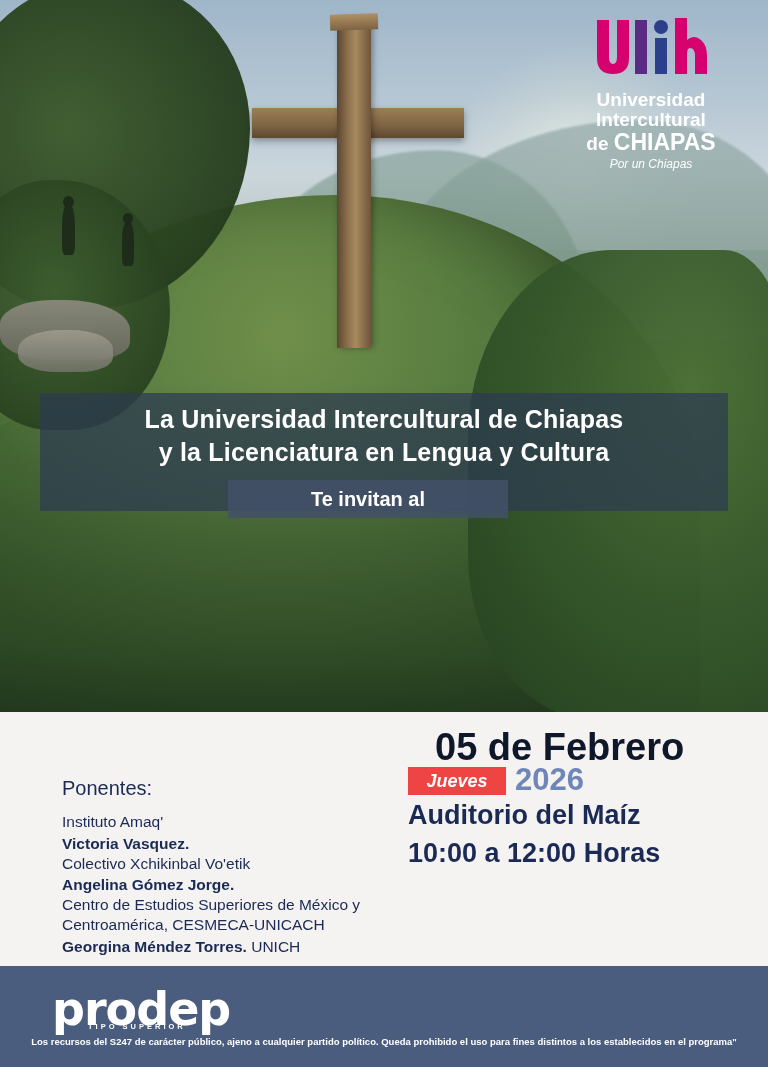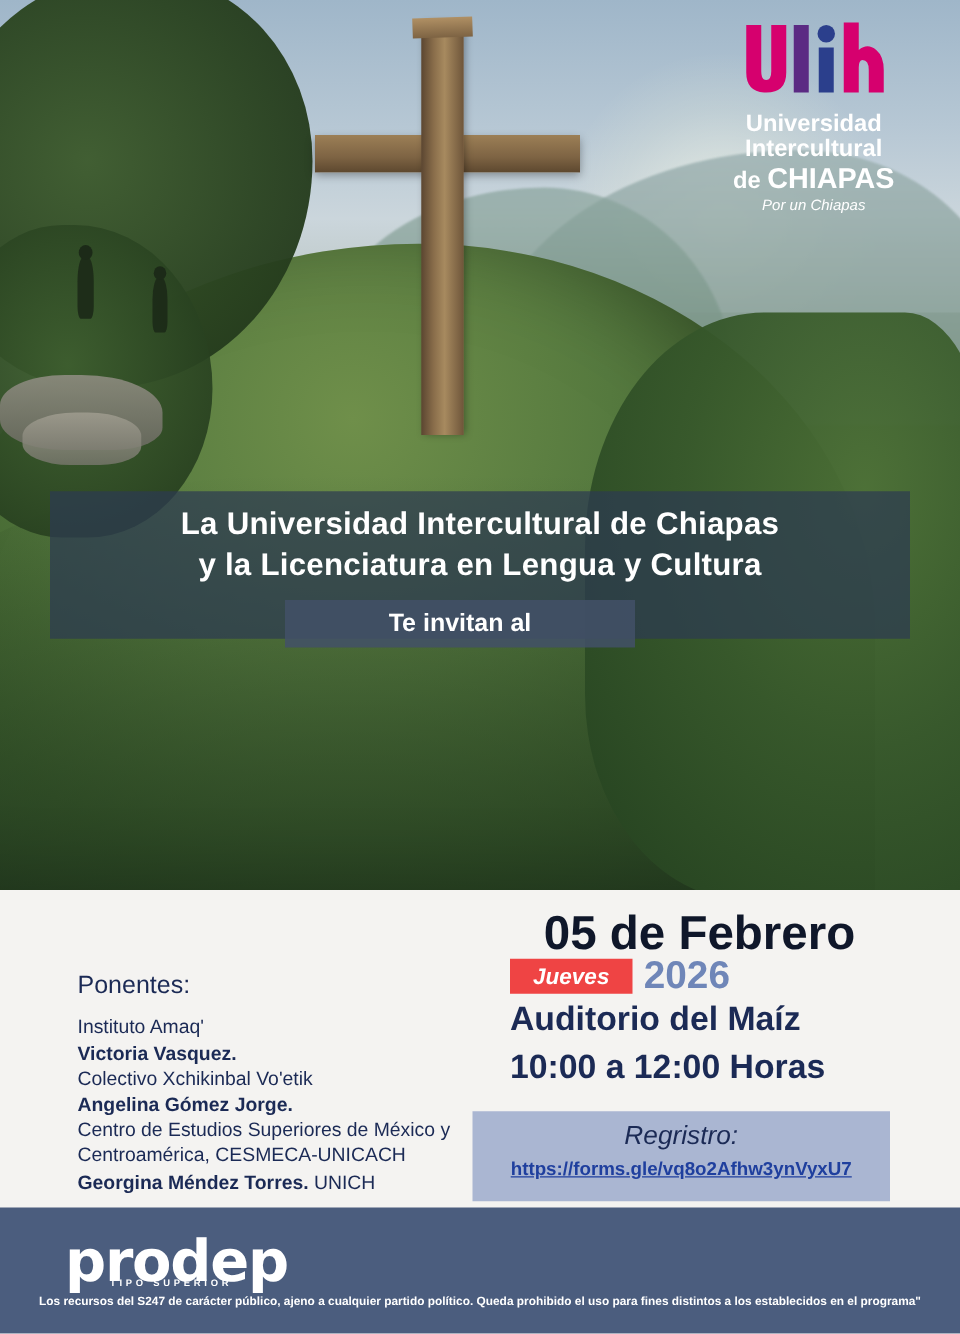--- a/index.html
+++ b/index.html
@@ -322,23 +322,19 @@
       <span class="n">Georgina Méndez Torres.</span><span class="i"> UNICH</span>
     </div>
   </div>
 
   <div class="date">05 de Febrero</div>
   <div class="day-chip">Jueves</div>
   <div class="year">2026</div>
   <div class="place">Auditorio del Maíz</div>
   <div class="hours">10:00 a 12:00 Horas</div>
 
-  <div class="reg-box">
-    <div class="reg-label">Regristro:</div>
-    <a class="reg-link" href="#">https://forms.gle/vq8o2Afhw3ynVyxU7</a>
-  </div>
 
   <div class="footer"></div>
   <div class="prodep">prodep</div>
   <div class="prodep-sub">TIPO SUPERIOR</div>
   <div class="disclaimer">Los recursos del S247 de carácter público, ajeno a cualquier partido político. Queda prohibido el uso para fines distintos a los establecidos en el programa"</div>
 
 </div>
 
 </body></html>

